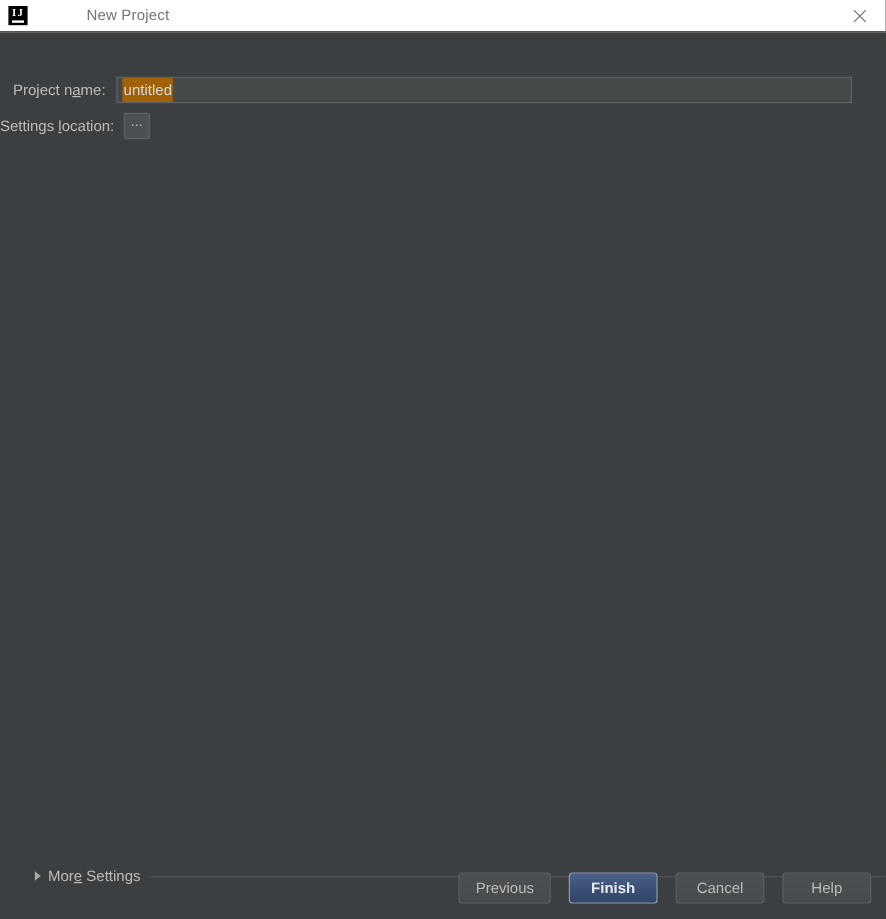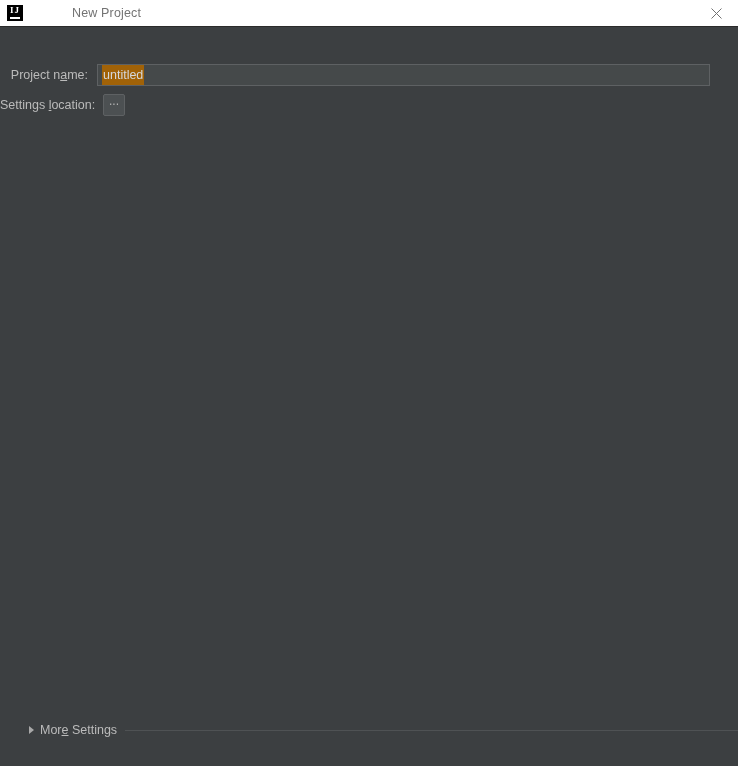--- a/index.html
+++ b/index.html
@@ -278,15 +278,29 @@
         <span>...</span>
       </div>
     </div>
 
     <div class="more-settings-row">
       <div class="ms-triangle"></div>
       <div class="ms-label"><span>Mor</span><u>e</u><span> Settings</span></div>
       <div class="ms-separator"></div>
     </div>
 
+    <div class="buttonbar">
+      <div class="btn" id="btn-previous">
+        <span>Previous</span>
+      </div>
+      <div class="btn default" id="btn-finish">
+        <span>Finish</span>
+      </div>
+      <div class="btn" id="btn-cancel">
+        <span>Cancel</span>
+      </div>
+      <div class="btn" id="btn-help">
+        <span>Help</span>
+      </div>
+    </div>
 
   </div>
 </div>
 
 </body></html>

